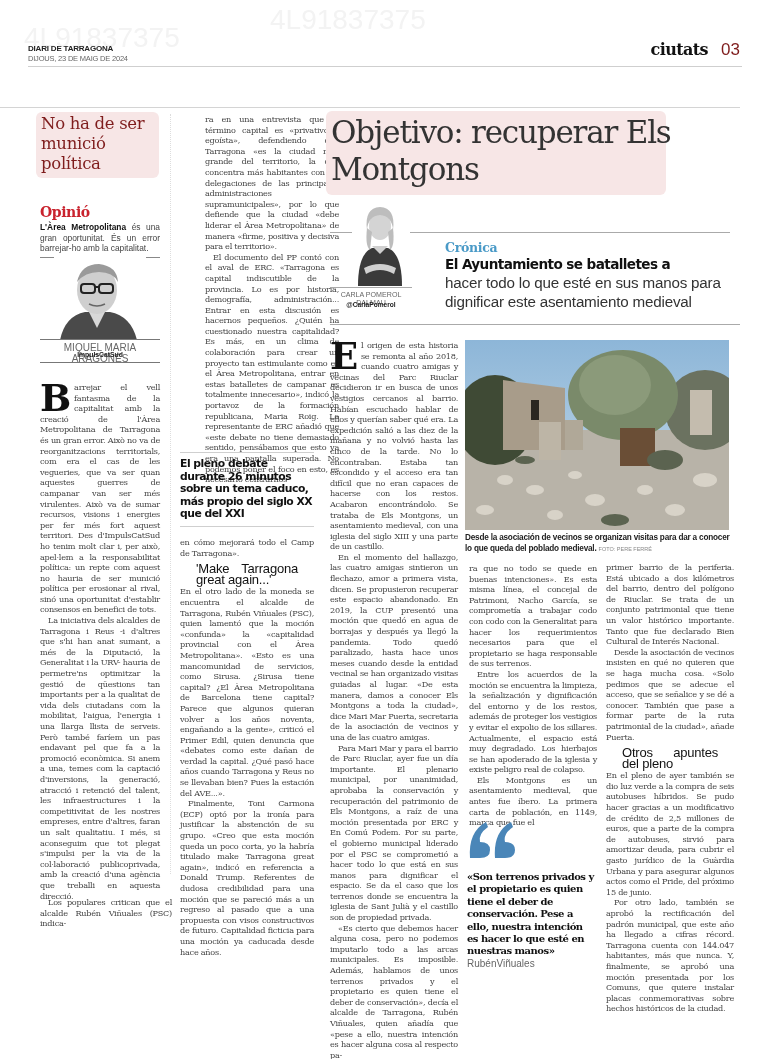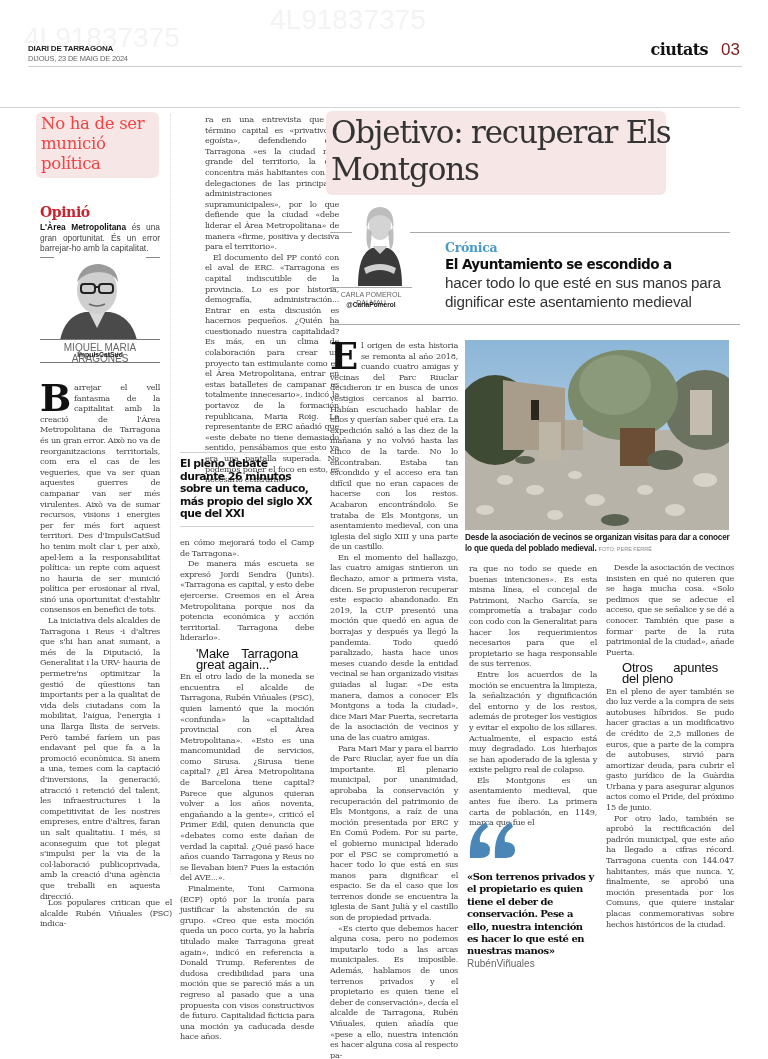--- a/index.html
+++ b/index.html
@@ -12,21 +12,21 @@
   .paper-name { left: 28px; top: 44px; font-family: "Liberation Sans", sans-serif; font-weight: bold; font-size: 8px; color: #222; letter-spacing: -0.2px; }
   .paper-date { left: 28px; top: 54px; font-family: "Liberation Sans", sans-serif; font-size: 7.5px; color: #666; letter-spacing: -0.2px; }
   .section-name { right: 60px; top: 40px; font-family: "DejaVu Serif", serif; font-weight: bold; font-size: 16px; color: #111; letter-spacing: -0.6px; }
   .page-num { right: 28px; top: 40px; font-family: "Liberation Sans", sans-serif; font-size: 17px; color: #7f1d1d; }
   .header-rule { left: 28px; top: 66px; width: 714px; height: 1px; background: #cfcfcf; }
   .top-rule { left: 0; top: 107px; width: 740px; height: 1px; background: #d4d4d4; }
   .watermark { font-family: "Liberation Sans", sans-serif; color: #f3f3f3; font-size: 28px; }
 
   
   .op-title-box { left: 36px; top: 112px; width: 123px; height: 66px; background: #f7e6e6; border-radius: 6px; }
-  .op-title { left: 41px; top: 114px; width: 120px; font-family: "DejaVu Serif", serif; font-size: 16.5px; line-height: 20px; color: #ef4444; font-weight: 300; letter-spacing: -0.3px; }
+  .op-title { left: 41px; top: 114px; width: 120px; font-family: "DejaVu Serif", serif; font-size: 16.5px; line-height: 20px; color: #7f1d1d; font-weight: 300; letter-spacing: -0.3px; }
   .op-kicker { left: 40px; top: 204px; font-family: "DejaVu Serif", serif; font-weight: bold; font-size: 14px; color: #c9232e; letter-spacing: -0.4px; }
   .op-lead { left: 40px; top: 222px; width: 120px; font-family: "Liberation Sans", sans-serif; font-size: 8.4px; line-height: 10.6px; color: #444; text-align: justify; }
   .op-lead b { color: #111; }
   .op-rule-short { height: 1px; background: #888; top: 257px; }
   .author-photo { left: 55px; top: 258px; width: 85px; height: 82px; }
   .op-author-rule { left: 40px; top: 339px; width: 120px; height: 1px; background: #777; }
   .op-author { left: 40px; top: 342px; width: 120px; text-align: center; font-family: "Liberation Sans", sans-serif; font-size: 10px; color: #666; }
   .op-author-org { left: 40px; top: 351px; width: 120px; text-align: center; font-family: "Liberation Sans", sans-serif; font-size: 6.8px; color: #222; font-weight: bold; }
   .op-author-rule2 { left: 40px; top: 362px; width: 120px; height: 1px; background: #777; }
 
@@ -123,21 +123,20 @@
   <p class="noindent">ra en una entrevista que el término capital es «privativo y egoísta», defendiendo que Tarragona «es la ciudad más grande del territorio, la que concentra más habitantes con las delegaciones de las principales administraciones supramunicipales», por lo que defiende que la ciudad «debe liderar el Àrea Metropolitana» de manera «firme, positiva y decisiva para el territorio».</p>
   <p>El documento del PP contó con el aval de ERC. «Tarragona es capital indiscutible de la provincia. Lo es por historia, demografía, administración... Entrar en esta discusión es hacernos pequeños. ¿Quién ha cuestionado nuestra capitalidad? Es más, en un clima de colaboración para crear un proyecto tan estimulante como es el Àrea Metropolitana, entrar en estas batalletes de campanar es totalmente innecesario», indicó la portavoz de la formación republicana, Maria Roig. La representante de ERC añadió que «este debate no tiene demasiado sentido, pensábamos que esto ya era una pantalla superada. No podemos poner el foco en esto, es necesario centrarnos</p>
 </div>
 
 <div class="abs sub-headline-rule" style="left:180px;top:452px;width:134px;"></div>
 <div class="abs sub-headline">El pleno debate durante 26 minutos sobre un tema caduco, más propio del siglo XX que del XXI</div>
 <div class="abs sub-headline-rule" style="left:180px;top:526px;width:134px;"></div>
 
 <div class="abs body-text col-b2">
   <p class="noindent">en cómo mejorará todo el Camp de Tarragona».</p>
-  <p>De manera más escueta se expresó Jordi Sendra (Junts). «Tarragona es capital, y esto debe ejercerse. Creemos en el Àrea Metropolitana porque nos da potencia económica y acción territorial. Tarragona debe liderarlo».</p>
   <div class="minihead">'Make Tarragona great again...'</div>
   <p class="noindent">En el otro lado de la moneda se encuentra el alcalde de Tarragona, Rubén Viñuales (PSC), quien lamentó que la moción «confunda» la «capitalidad provincial con el Àrea Metropolitana». «Esto es una mancomunidad de servicios, como Sirusa. ¿Sirusa tiene capital? ¿El Àrea Metropolitana de Barcelona tiene capital? Parece que algunos quieran volver a los años noventa, engañando a la gente», criticó el Primer Edil, quien denuncia que «debates como este dañan de verdad la capital. ¿Qué pasó hace años cuando Tarragona y Reus no se llevaban bien? Pues la estación del AVE...».</p>
   <p>Finalmente, Toni Carmona (ECP) optó por la ironía para justificar la abstención de su grupo. «Creo que esta moción queda un poco corta, yo la habría titulado make Tarragona great again», indicó en referencia a Donald Trump. Referentes de dudosa credibilidad para una moción que se pareció más a un regreso al pasado que a una propuesta con visos constructivos de futuro. Capitalidad ficticia para una moción ya caducada desde hace años.</p>
 </div>
 
 <div class="abs cr-title-box"></div>
 <div class="abs cr-title">Objetivo: recuperar Els Montgons</div>
 
 <div class="abs cr-rule-left"></div>
 <div class="abs cr-rule-right"></div>
@@ -148,21 +147,21 @@
   <ellipse cx="30" cy="24" rx="11" ry="14" fill="#d4d4d4"></ellipse>
   <path d="M17 28 Q14 6 30 5 Q46 6 43 28 Q42 14 30 13 Q18 14 17 28 Z" fill="#bdbdbd"></path>
   <path d="M17 26 Q15 44 20 48 L22 30 Z" fill="#bdbdbd"></path>
   <path d="M43 26 Q45 44 40 48 L38 30 Z" fill="#bdbdbd"></path>
 </svg>
 <div class="abs cr-author-rule"></div>
 <div class="abs cr-author">CARLA POMEROL DALMAU</div>
 <div class="abs cr-author-handle">@CarlaPomerol</div>
 
 <div class="abs cr-kicker">Crónica</div>
-<div class="abs cr-deck-bold">El Ayuntamiento se escondido a</div>
+<div class="abs cr-deck-bold">El Ayuntamiento se batalletes a</div>
 <div class="abs cr-deck">hacer todo lo que esté en sus manos para dignificar este asentamiento medieval</div>
 <div class="abs cr-rule-bottom"></div>
 
 <div class="abs body-text col-c">
   <p class="noindent"><span class="dropcap">E</span><span>l origen de esta historia se remonta al año 2018, cuando cuatro amigas y vecinas del Parc Riuclar decidieron ir en busca de unos vestigios cercanos al barrio. Habían escuchado hablar de ellos y querían saber qué era. La expedición salió a las diez de la mañana y no volvió hasta las cinco de la tarde. No lo encontraban. Estaba tan escondido y el acceso era tan difícil que no eran capaces de hacerse con los restos. Acabaron encontrándolo. Se trataba de Els Montgons, un asentamiento medieval, con una iglesia del siglo XIII y una parte de un castillo.</span></p>
   <p>En el momento del hallazgo, las cuatro amigas sintieron un flechazo, amor a primera vista, dicen. Se propusieron recuperar este espacio abandonado. En 2019, la CUP presentó una moción que quedó en agua de borrajas y después ya llegó la pandemia. Todo quedó paralizado, hasta hace unos meses cuando desde la entidad vecinal se han organizado visitas guiadas al lugar. «De esta manera, damos a conocer Els Montgons a toda la ciudad», dice Mari Mar Puerta, secretaria de la asociación de vecinos y una de las cuatro amigas.</p>
   <p>Para Mari Mar y para el barrio de Parc Riuclar, ayer fue un día importante. El plenario municipal, por unanimidad, aprobaba la conservación y recuperación del patrimonio de Els Montgons, a raíz de una moción presentada por ERC y En Comú Podem. Por su parte, el gobierno municipal liderado por el PSC se comprometió a hacer todo lo que está en sus manos para dignificar el espacio. Se da el caso que los terrenos donde se encuentra la iglesia de Sant Julià y el castillo son de propiedad privada.</p>
   <p>«Es cierto que debemos hacer alguna cosa, pero no podemos imputarlo todo a las arcas municipales. Es imposible. Además, hablamos de unos terrenos privados y el propietario es quien tiene el deber de conservación», decía el alcalde de Tarragona, Rubén Viñuales, quien añadía que «pese a ello, nuestra intención es hacer alguna cosa al respecto pa-</p>
 </div>
 
@@ -213,17 +212,18 @@
 </div>
 
 <svg class="abs quote-mark" viewBox="0 0 50 40">
   <path d="M2 38 Q0 12 18 2 L20 7 Q10 14 12 22 Q22 22 22 30 Q22 38 12 38 Q4 38 2 38 Z" fill="#4a86b8"></path>
   <path d="M27 38 Q25 12 43 2 L45 7 Q35 14 37 22 Q47 22 47 30 Q47 38 37 38 Q29 38 27 38 Z" fill="#4a86b8"></path>
 </svg>
 <div class="abs quote-text">«Son terrenos privados y el propietario es quien tiene el deber de conservación. Pese a ello, nuestra intención es hacer lo que esté en nuestras manos»</div>
 <div class="abs quote-author">RubénViñuales</div>
 
 <div class="abs body-text col-e">
+  <p class="noindent">primer barrio de la periferia. Está ubicado a dos kilómetros del barrio, dentro del polígono de Riuclar. Se trata de un conjunto patrimonial que tiene un valor histórico importante. Tanto que fue declarado Bien Cultural de Interés Nacional.</p>
   <p>Desde la asociación de vecinos insisten en qué no quieren que se haga mucha cosa. «Solo pedimos que se adecue el acceso, que se señalice y se dé a conocer. También que pase a formar parte de la ruta patrimonial de la ciudad», añade Puerta.</p>
   <div class="minihead">Otros apuntes del pleno</div>
   <p class="noindent">En el pleno de ayer también se dio luz verde a la compra de seis autobuses híbridos. Se pudo hacer gracias a un modificativo de crédito de 2,5 millones de euros, que a parte de la compra de autobuses, sirvió para amortizar deuda, para cubrir el gasto jurídico de la Guàrdia Urbana y para asegurar algunos actos como el Pride, del próximo 15 de junio.</p>
   <p>Por otro lado, también se aprobó la rectificación del padrón municipal, que este año ha llegado a cifras récord. Tarragona cuenta con 144.047 habitantes, más que nunca. Y, finalmente, se aprobó una moción presentada por los Comuns, que quiere instalar placas conmemorativas sobre hechos históricos de la ciudad.</p>
 </div>
 
 </body></html>

